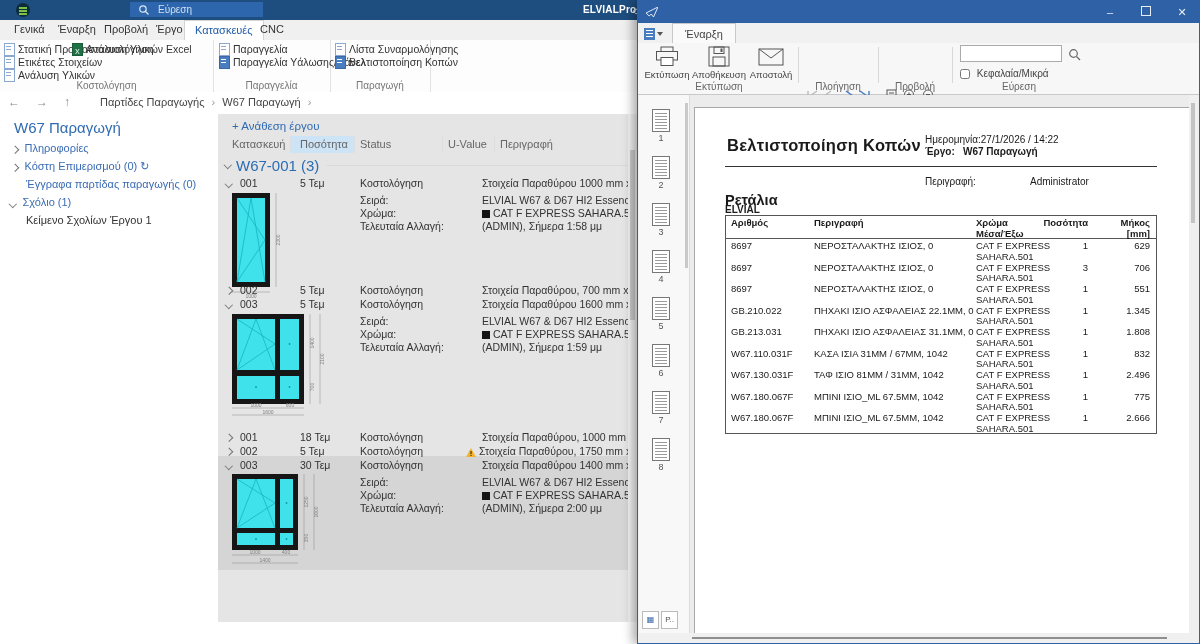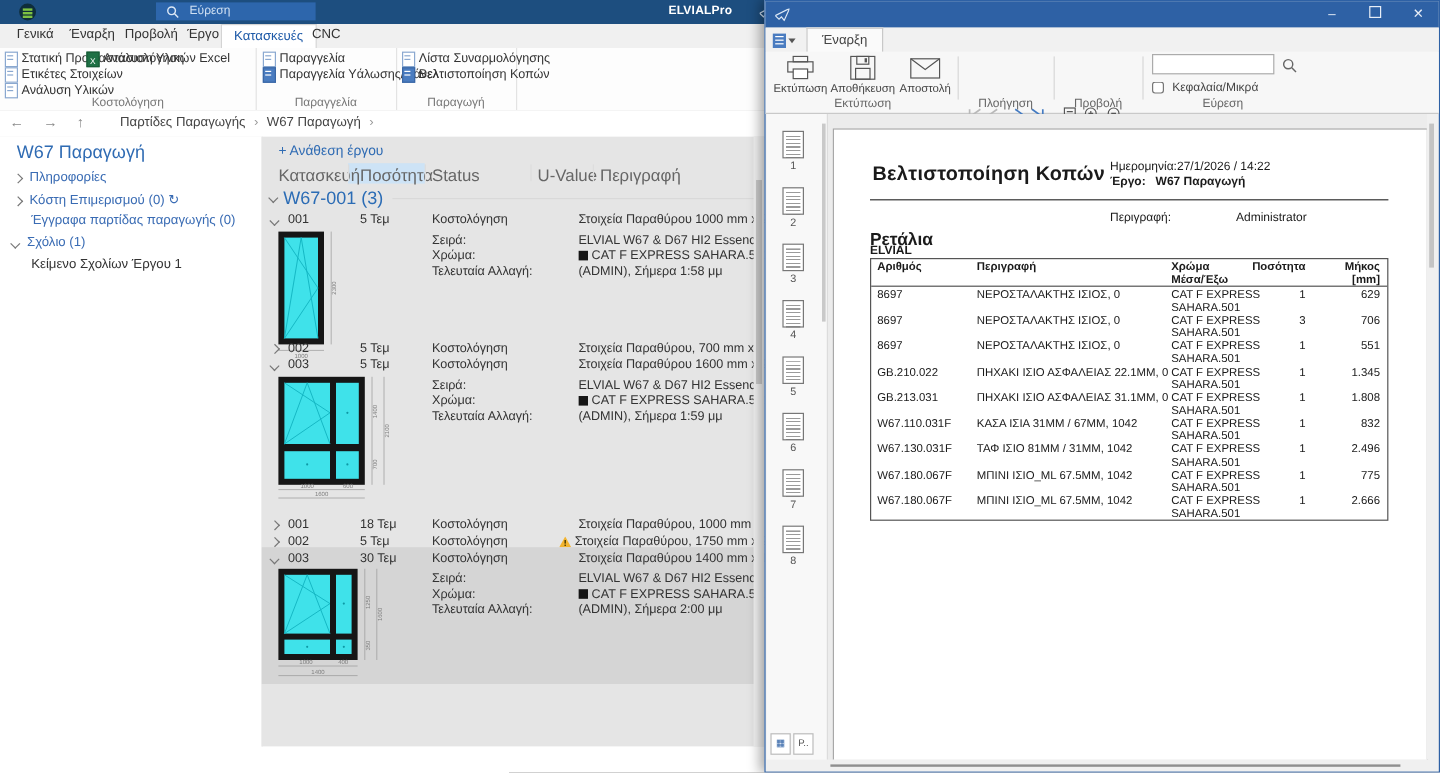--- a/index.html
+++ b/index.html
@@ -9,21 +9,21 @@
   .nw{white-space:nowrap;}
 
   
   .titlebar{position:absolute;left:0;top:0;width:1200px;height:20px;background:#1d4e7f;}
   .logo{position:absolute;left:16px;top:3px;width:14px;height:14px;border-radius:50%;background:#0e2d3a;}
   .logo i{position:absolute;left:3px;width:8px;height:1.6px;background:#7dc242;display:block;}
   .tsearch-box{position:absolute;left:130px;top:2px;width:133px;height:15px;background:#2d66ac;display:flex;align-items:center;}
   .tsearch-box input{background:transparent;border:none;outline:none;color:#e8f0fa;font-size:10px;width:100px;
        font-family:"Liberation Sans","DejaVu Sans",sans-serif;}
   .tsearch-box input::placeholder{color:#cfe0f3;}
-  .apptitle{position:absolute;left:557px;top:4px;color:#fff;font-size:10px;font-weight:bold;letter-spacing:.2px;}
+  .apptitle{position:absolute;left:583px;top:4px;color:#fff;font-size:10px;font-weight:bold;letter-spacing:.2px;}
 
   .tabrow{position:absolute;left:0;top:20px;width:1200px;height:20px;background:#f0f0f0;font-size:11px;color:#333;}
   .mtab{position:absolute;top:0;height:19px;line-height:19px;padding:0 10px;}
   .mtab.active{background:#fff;color:#1e5aa8;border:1px solid #d4d4d4;border-bottom:none;height:20px;}
 
   .ribbon{position:absolute;left:0;top:40px;width:1200px;height:52px;background:#fdfdfd;border-bottom:1px solid #d5d5d5;font-size:10.5px;color:#333;}
   .rgroup{position:absolute;top:0;height:52px;border-right:1px solid #e3e3e3;}
   .rbtn{position:absolute;height:13px;line-height:13px;white-space:nowrap;display:flex;align-items:center;gap:3px;}
   .glabel{position:absolute;bottom:1px;left:0;right:0;text-align:center;color:#777;font-size:10px;}
   .docic{display:inline-block;width:9px;height:11px;border:1px solid #8aa8d0;background:#fff;position:relative;flex:0 0 auto;}
@@ -38,21 +38,21 @@
 
   .treepanel{position:absolute;left:0;top:114px;width:218px;height:508px;background:#fff;border-right:1px solid #e0e0e0;}
   .treetitle{position:absolute;left:14px;top:5px;font-size:15px;color:#2f6bb3;}
   .titem{position:absolute;font-size:11px;color:#3a6cb4;white-space:nowrap;}
   .titem.dark{color:#333;}
   .chv{display:inline-block;width:4.5px;height:4.5px;border-right:1.4px solid #777;border-bottom:1.4px solid #777;transform:rotate(-45deg);}
   .chv.down{transform:rotate(45deg);}
 
   .listpanel{position:absolute;left:218px;top:114px;width:419px;height:508px;background:#e5e5e5;overflow:hidden;font-size:10.5px;color:#333;}
   .assign{position:absolute;left:14px;top:6px;color:#2f6bb3;font-size:11.5px;}
-  .lheader{position:absolute;left:0;top:22px;width:419px;height:17px;color:#666;font-size:14px;text-align:right;}
+  .lheader{position:absolute;left:0;top:22px;width:419px;height:17px;color:#666;font-size:11px;text-align:right;}
   .hcell{position:absolute;top:2px;white-space:nowrap;}
   .hsep{position:absolute;top:1px;width:1px;height:14px;background:#ddd;}
   .qtyhl{position:absolute;left:72px;top:0;width:64px;height:17px;background:#cde3f6;}
   .ghead{position:absolute;left:0;right:4px;height:18px;display:flex;align-items:center;}
   .ghead .gt{color:#2b6cb5;font-size:15px;margin-left:18px;white-space:nowrap;}
   .ghead .gline{flex:1;height:1px;background:#d9d9d9;margin-left:8px;}
   .lrow{position:absolute;left:0;right:0;height:14px;}
   .cell{position:absolute;top:0;white-space:nowrap;}
   .dlbl{position:absolute;left:142px;white-space:nowrap;}
   .dval{position:absolute;left:264px;right:0;white-space:nowrap;overflow:hidden;}

